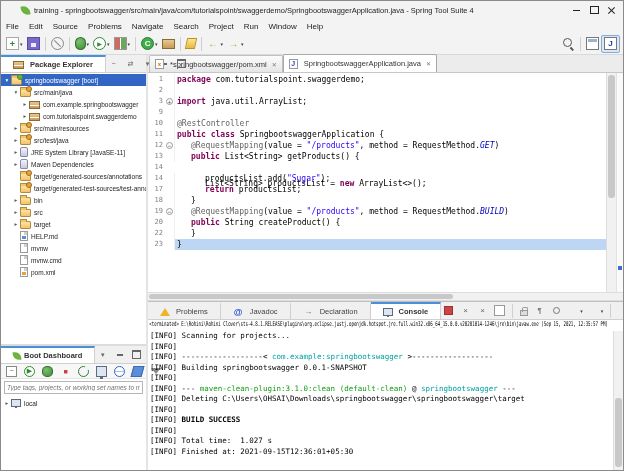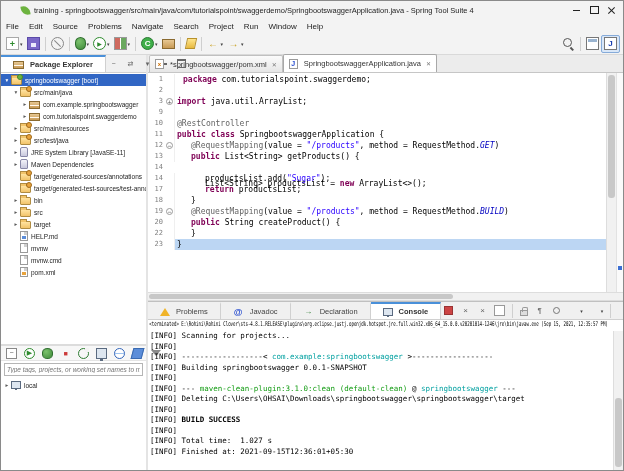--- a/index.html
+++ b/index.html
@@ -344,20 +344,37 @@
             </div>
             <div class="trow" style="padding-left: 11px;">
               <span class="arrow"></span>
               <span class="ti ti-xml"></span>
               <span>pom.xml</span>
             </div>
           </div>
       </div>
 
       <div class="bd">
+        <div class="view-header">
+          <span class="view-tab">
+            <span class="leaf" style="width:8px;height:8px"></span>
+            <span>Boot Dashboard</span>
+          </span>
+          <span class="view-actions" id="bd-actions">
+              <span class="tb">
+                <span class="hai hai-menu">▾</span>
+              </span>
+              <span class="tb">
+                <span class="hai hai-min"></span>
+              </span>
+              <span class="tb">
+                <span class="hai hai-max"></span>
+              </span>
+            </span>
+        </div>
         <div class="bd-toolbar" id="bd-toolbar">
             <span class="tb">
               <span class="tbi tbi-collapseall">−</span>
             </span>
             <span class="tb">
               <span class="tbi tbi-run">▶</span>
             </span>
             <span class="tb">
               <span class="tbi tbi-debug"></span>
             </span>
@@ -403,21 +420,21 @@
             <span>SpringbootswaggerApplication.java</span>
             <span class="xclose">✕</span>
           </div>
         </div>
 
       <div class="editor">
         <div class="code-area" id="code-area">
             <div class="crow">
               <span class="ln">1</span>
               <span class="foldc"></span>
-              <span class="ctext" style="padding-left: 8px;"><span class="tok-k">package</span><span class="tok-p"> com.tutorialspoint.swaggerdemo;</span></span>
+              <span class="ctext" style="padding-left: 2px;"><span class="tok-k">package</span><span class="tok-p"> com.tutorialspoint.swaggerdemo;</span></span>
             </div>
             <div class="crow">
               <span class="ln">2</span>
               <span class="foldc"></span>
               <span class="ctext" style="padding-left: 2px;"></span>
             </div>
             <div class="crow">
               <span class="ln">3</span>
               <span class="foldc">
                 <span class="fold">+</span>

